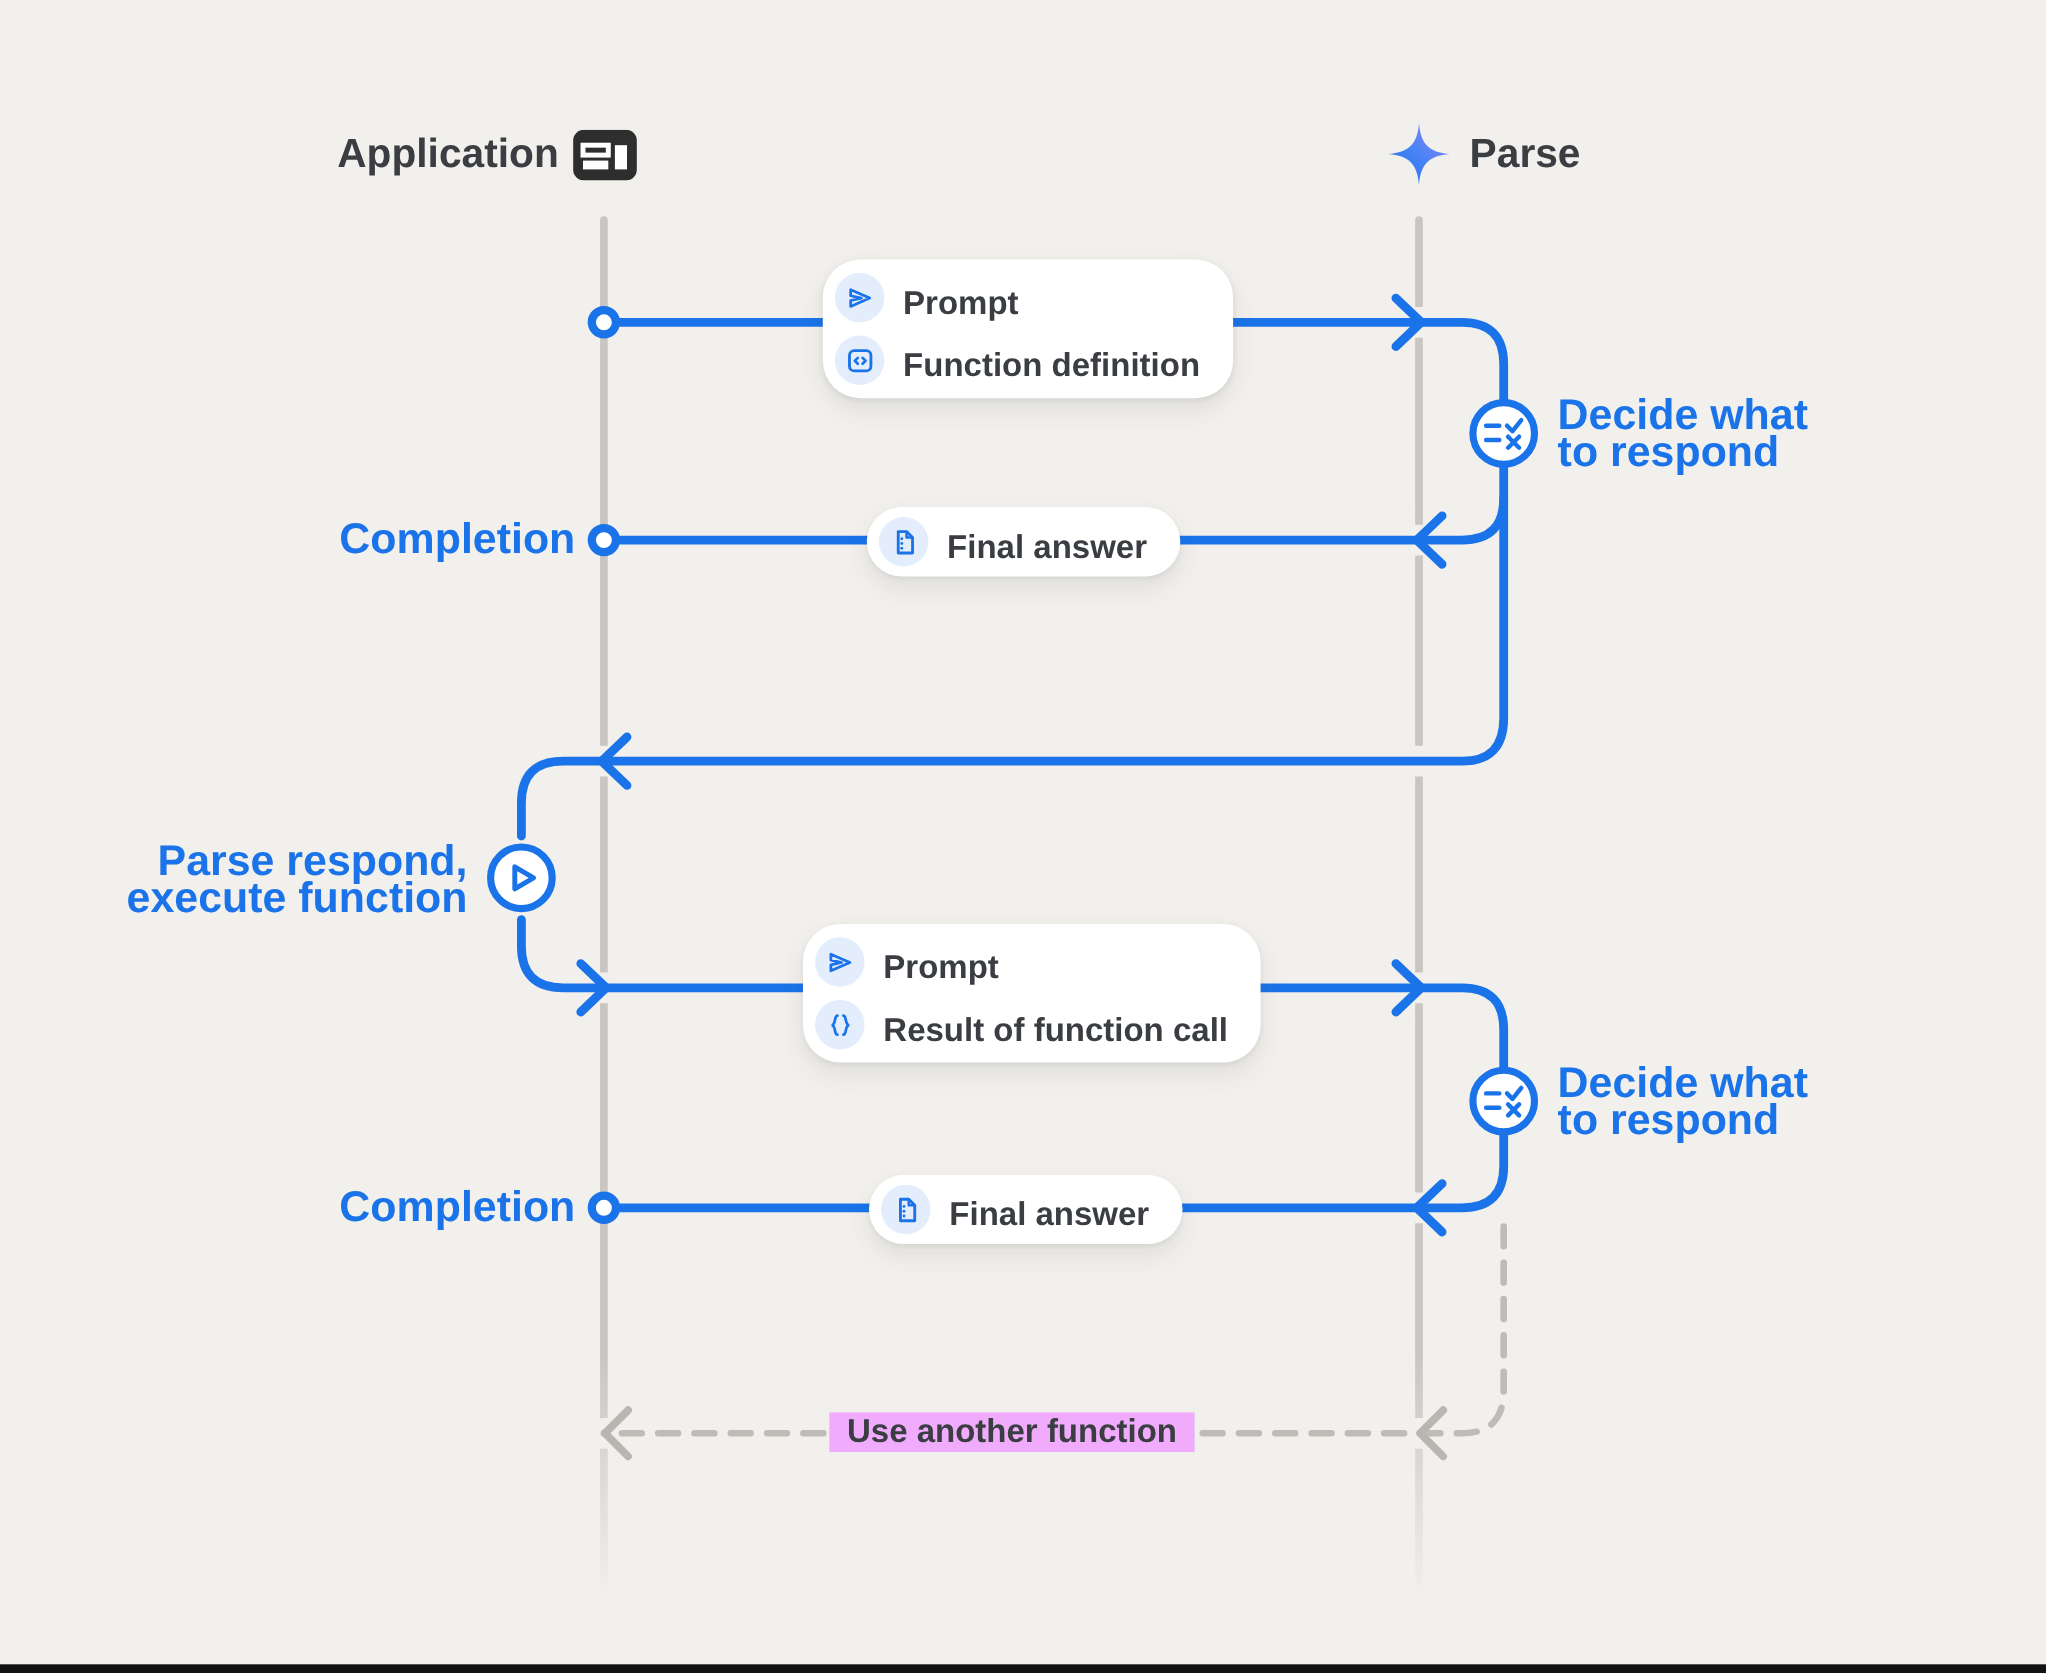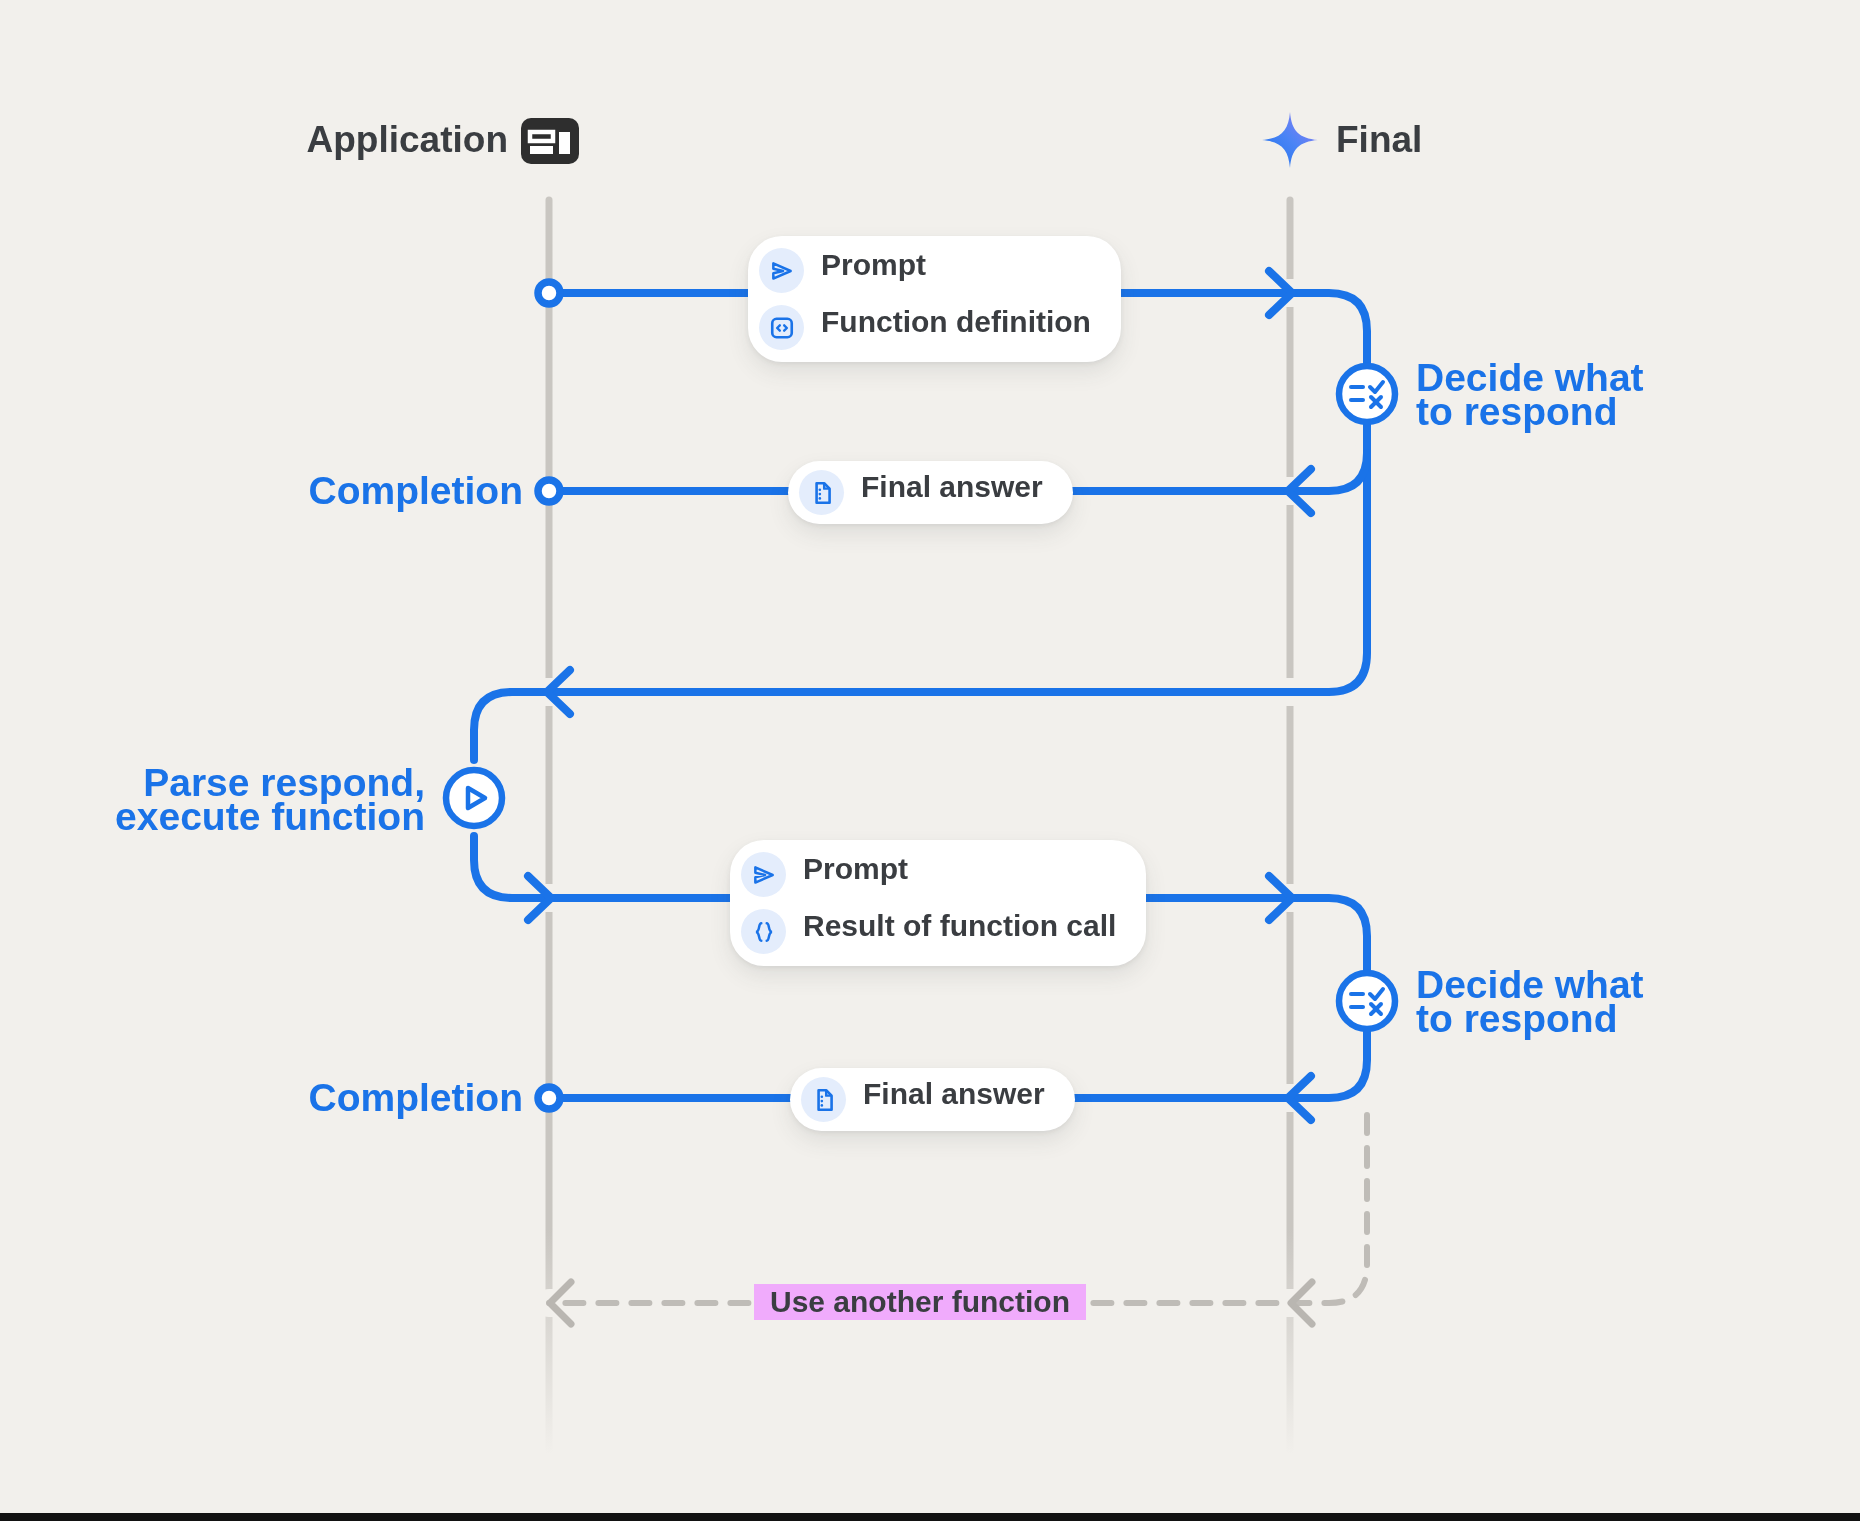--- a/index.html
+++ b/index.html
@@ -28,21 +28,21 @@
   .msg-box{
     position:absolute;
     background:#ffffff;
     border-radius:34px;
     box-shadow:0 10px 22px rgba(60,64,67,.10),0 2px 5px rgba(60,64,67,.08);
     display:flex;flex-direction:column;justify-content:center;
     gap:12px;
     padding:12px 30px 12px 11px;
   }
   .msg-box.pill{padding:9px 30px 9px 11px;border-radius:32px;}
-  .msg-row{display:flex;align-items:flex-start;gap:17px;}
+  .msg-row{display:flex;align-items:flex-end;gap:17px;}
   .chip{
     width:45px;height:45px;border-radius:50%;
     background:#E4EDFC;
     display:flex;align-items:center;justify-content:center;
     flex:0 0 auto;
   }
   .row-label{
     font-size:30px;font-weight:600;color:#3A3D41;
     white-space:pre;line-height:34px;
   }
@@ -157,21 +157,21 @@
       <rect x="38" y="14" width="11" height="22" fill="#ffffff"></rect>
     </svg>
   </span>
 
   <span class="sparkle-icon">
     <svg width="58" height="58" viewBox="-29 -29 58 58">
       <path d="M0 -28 C1.6 -9 9 -1.6 28 0 C9 1.6 1.6 9 0 28 C-1.6 9 -9 1.6 -28 0 C-9 -1.6 -1.6 -9 0 -28 Z" fill="url(#sparkleGrad)"></path>
     </svg>
   </span>
 
-  <div class="actor-label gemini-label">Final</div>
+  <div class="actor-label gemini-label">Parse</div>
 
   <div class="msg-box" style="left:748px;top:236px;">
     <div class="msg-row">
       <span class="chip">
         <svg width="26" height="26" viewBox="0 0 24 24">
             <path d="M4 19 L20 12 L4 5 L4 10 L13 12 L4 14 Z" fill="none" stroke="#1A73E8" stroke-width="2.3" stroke-linejoin="round"></path>
           </svg>
       </span>
       <span class="row-label">Prompt</span>
     </div>

